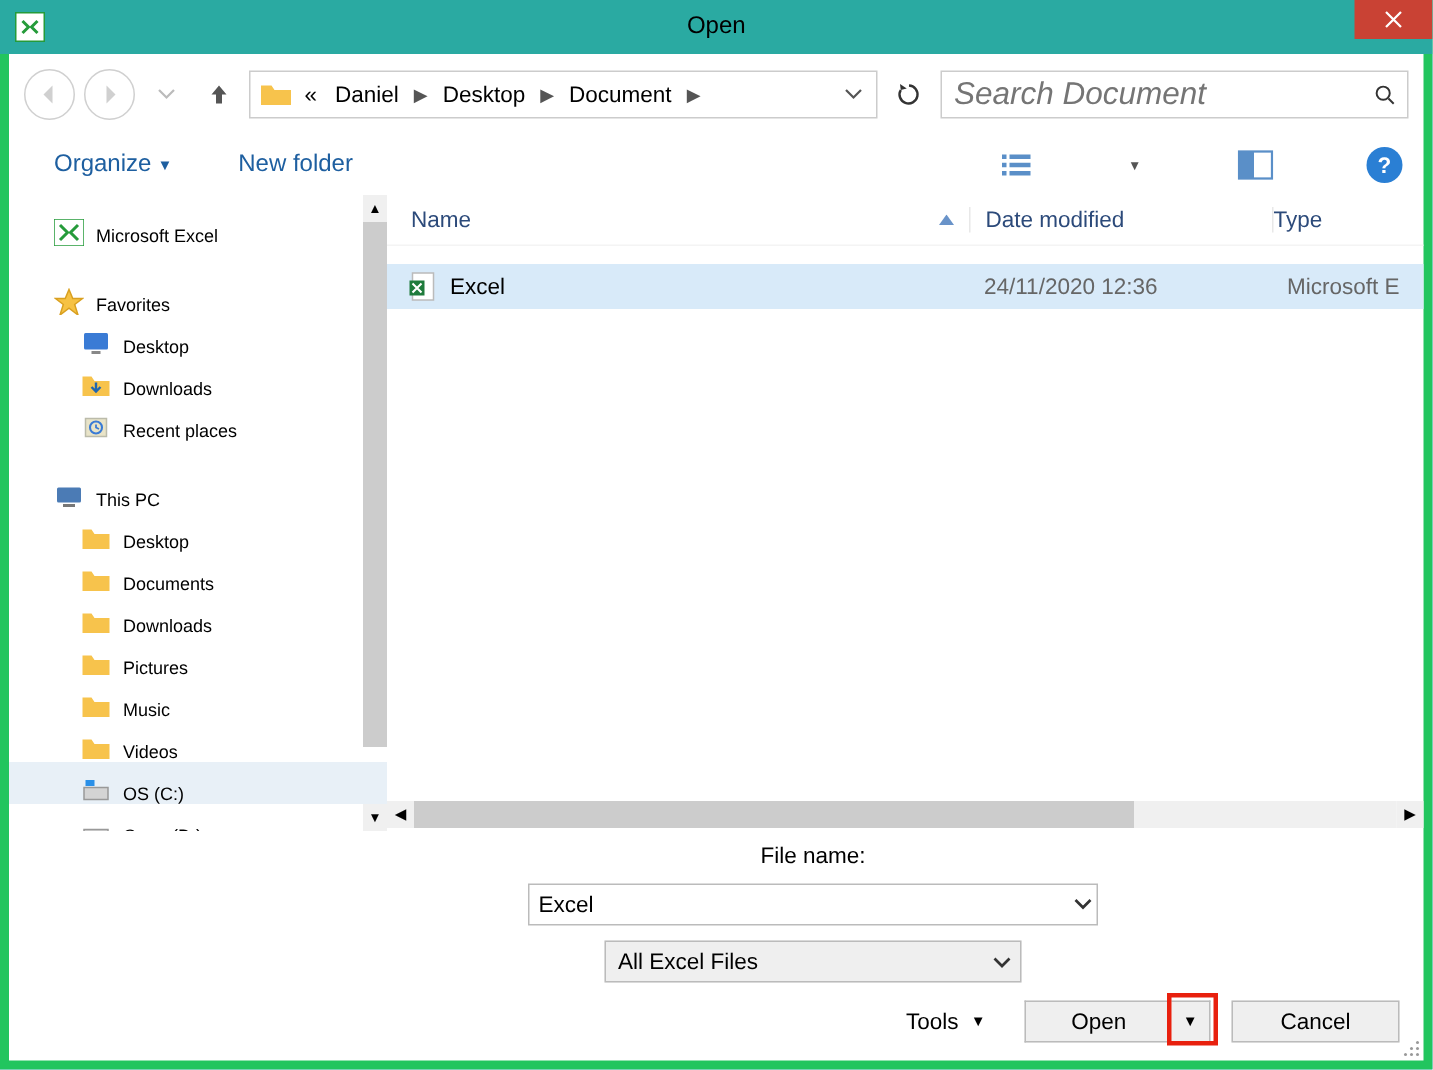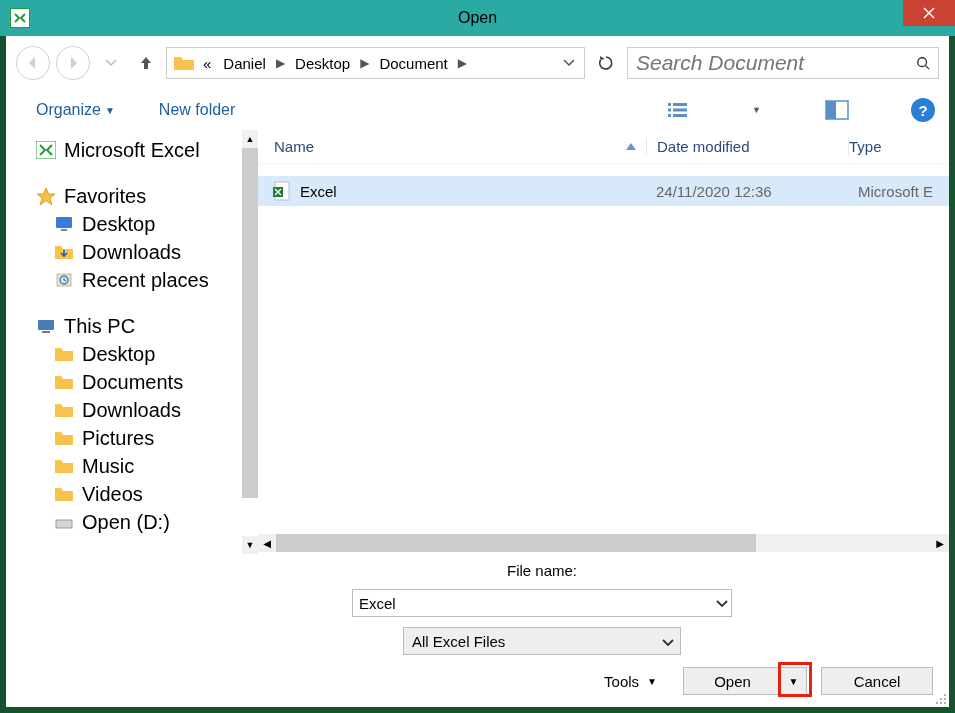--- a/index.html
+++ b/index.html
@@ -1,18 +1,18 @@
 <!DOCTYPE html>
 <html><head>
 <meta charset="utf-8">
 <style>
 * { box-sizing: border-box; margin: 0; padding: 0; font-family: "Segoe UI", Tahoma, sans-serif; }
 body { width: 955px; height: 713px; background: #2aaaa2; overflow: hidden; position: relative; }
 
-.window { width: 955px; height: 713px; background: #14532d; position: relative; }
+.window { width: 955px; height: 713px; background: #22c55e; position: relative; }
 
 
 .titlebar { height: 36px; display: flex; align-items: center; position: relative; background: #2aaaa2; }
 .title-icon { width: 20px; height: 20px; margin-left: 10px; display: flex; align-items: center; justify-content: center; background:#fff; border:1px solid #259b3a;}
 .title-text { position:absolute; left:50%; transform:translateX(-50%); font-size:16px; color:#000; }
 .close-btn { position:absolute; right:0; top:0; width:52px; height:26px; background:#c94234; color:#fff; display:flex; align-items:center; justify-content:center; font-size:14px; }
 .close-x { stroke:#fff; stroke-width:1.5; }
 
 
 .content { position:absolute; left:6px; top:36px; right:6px; bottom:6px; background:#fff; display:flex; flex-direction:column; }
@@ -43,21 +43,21 @@
 .help-btn { width:24px; height:24px; border-radius:50%; background:#2a7fd4; color:#fff; font-size:15px; font-weight:bold; }
 .view-btn svg, .preview-btn svg { fill:#5a8fc8; }
 .down-car { font-size:9px; color:#555; margin-right:16px; }
 
 
 .body { flex:1; display:flex; min-height:0; }
 .sidebar { width:252px; padding-top:6px; overflow:hidden; position:relative; }
 .sidebar-scroll { position:absolute; right:0; top:0; width:16px; bottom:0; display:flex; flex-direction:column; align-items:center; }
 .sb-arrow { width:16px; height:18px; background:#f0f0f0; display:flex; align-items:center; justify-content:center; font-size:9px;}
 .sb-thumb { width:16px; background:#ccc; position:absolute; top:18px; height:350px; }
-.tree-item { height:28px; display:flex; align-items:center; gap:8px; padding-left:38px; font-size:20px; color:#000; white-space:nowrap; }
+.tree-item { height:28px; display:flex; align-items:flex-end; gap:8px; padding-left:38px; font-size:12px; color:#000; white-space:nowrap; }
 .tree-heading { padding-left:30px; font-weight:normal; }
 .tree-sub { padding-left:48px; }
 .sel { background:#e8f0f7; }
 .tree-icon { width:20px; height:18px; display:flex; align-items:center; justify-content:center; flex-shrink:0; }
 .tree-icon svg { width:20px; height:18px; }
 
 .main { flex:1; display:flex; flex-direction:column; min-height:0; position:relative;gap:12px; }
 .columns { height:34px; display:flex; align-items:center; font-size:15px; color:#2c4a7a; border-bottom:1px solid #f4f4f4; }
 .col-name { width:388px; padding-left:16px; display:flex; align-items:center; gap:6px; }
 .col-name svg { fill:#6993c9; }
@@ -298,20 +298,29 @@
             <span>Music</span>
           </div>
         <div class="tree-item tree-sub">
             <span class="tree-icon">
               <svg class="folder-svg" viewBox="0 0 20 18">
                 <path d="M1 4 L1 16 L19 16 L19 6 L9 6 L7 3 L1 3 Z"></path>
               </svg>
             </span>
             <span>Videos</span>
           </div>
+        <div class="tree-item tree-sub sel">
+            <span class="tree-icon">
+              <svg viewBox="0 0 20 18">
+                <rect x="2" y="7" width="16" height="8" fill="#d4d4d4" stroke="#999"></rect>
+                <rect x="3" y="2" width="6" height="4" fill="#2a90e8"></rect>
+              </svg>
+            </span>
+            <span>OS (C:)</span>
+          </div>
         <div class="tree-item tree-sub">
             <span class="tree-icon">
               <svg viewBox="0 0 20 18">
                 <rect x="2" y="7" width="16" height="8" fill="#d4d4d4" stroke="#999"></rect>
               </svg>
             </span>
             <span>Open (D:)</span>
           </div>
 
         <div class="sidebar-scroll">

